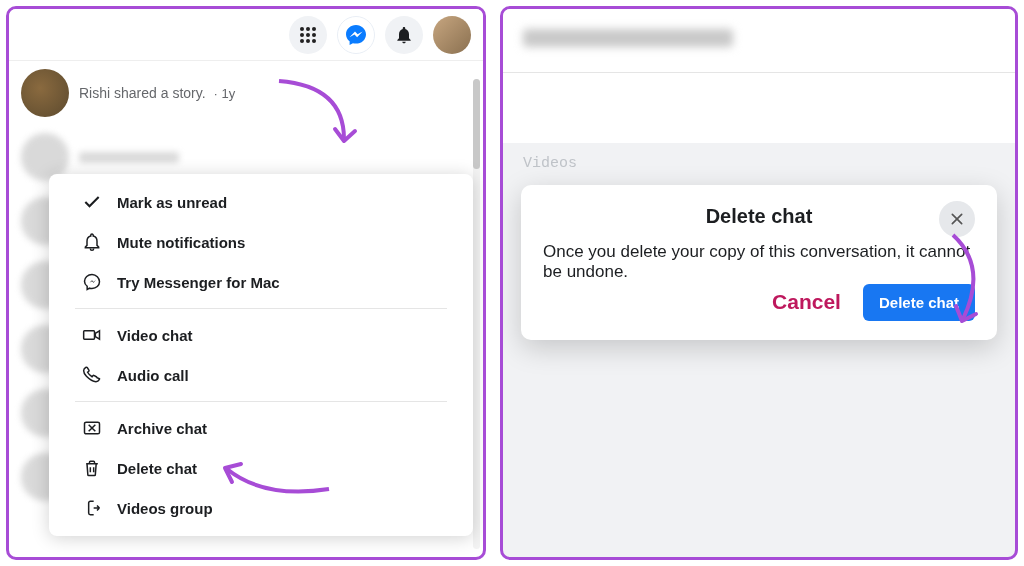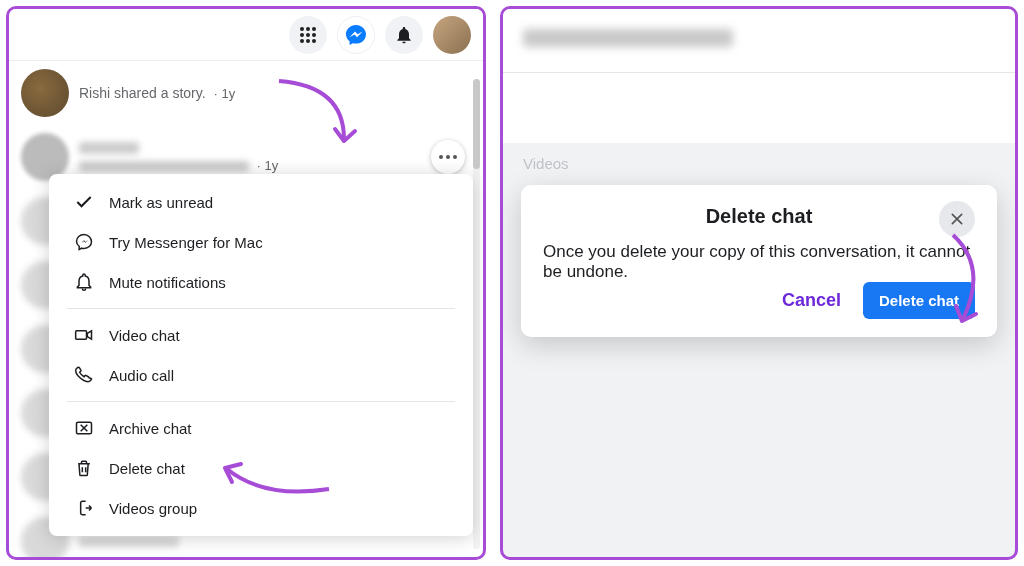--- a/index.html
+++ b/index.html
@@ -82,22 +82,23 @@
   .more-btn span{display:flex;gap:3px;}
   .dot{width:4px;height:4px;border-radius:50%;background:#555;}
 
   .context-menu {
     position: absolute;
     left: 40px; right: 10px;
     top: 165px;
     background: #fff;
     border-radius: 8px;
     box-shadow: 0 2px 18px rgba(0,0,0,0.18);
-    padding: 8px 8px;
+    padding: 8px 16px;
     z-index: 10;
+    font-weight: bold;
   }
   .cm-item {
     display: flex; align-items: center;
     gap: 14px;
     padding: 9px 16px;
     font-size: 15px;
     color: #1c1e21;
     cursor: pointer;
   }
   .cm-divider { height:1px; background:#e5e5e5; margin: 6px 10px; }
@@ -122,41 +123,42 @@
   }
   .rp-head .blur-title {
     display:inline-block; width: 210px; height: 18px;
     background: #c9c9c9; filter: blur(4px); border-radius:4px;
     margin-top:6px;
   }
   .rp-tab {
     padding: 12px 20px 8px;
     font-size: 15px;
     color: #bfc3c8;
+    font-family: Liberation Mono, monospace;
   }
   .modal {
     position: absolute;
     left: 18px; right: 18px;
     top: 176px;
     background: #fff;
     border-radius: 10px;
     box-shadow: 0 8px 28px rgba(0,0,0,0.18);
     padding: 20px 22px 18px;
   }
   .modal-header { display:flex; align-items:center; justify-content:center; position:relative; margin-bottom:14px;}
   .modal-title { font-size: 20px; font-weight: 700; color:#1c1e21;}
   .modal-close {
     position:absolute; right:0; top:-4px;
     width:36px;height:36px;border-radius:50%;background:#e6e8eb;
     display:flex;align-items:center;justify-content:center;
     cursor:pointer; font-size:18px;color:#555;
   }
   .modal-body { font-size: 17px; color:#1c1e21; }
   .modal-actions { display:flex;justify-content:flex-end;gap:10px;align-items:center;}
-  .btn-cancel { color:#6d28d9;font-weight:600;font-size:18px;background:none;border:none;padding:8px 12px;cursor:pointer;}
+  .btn-cancel { color:#be185d;font-weight:600;font-size:21px;background:none;border:none;padding:8px 12px;cursor:pointer;}
   .btn-delete { background:#1877f2;color:#fff;font-weight:600;font-size:15px;border:none;border-radius:6px;padding:10px 16px;cursor:pointer;}
 
   .scrollbar-left {
     position:absolute; right:3px; top:70px; width:7px; height:470px;
     background:#f3f3f3; border-radius:4px;
   }
   .scrollbar-left .thumb{
     position:absolute;top:0;width:7px;height:90px;border-radius:4px;background:#c8c8c8;
   }
 </style>
@@ -194,34 +196,20 @@
   </div>
 
   <div class="chat-item">
     <div class="chat-avatar a1"></div>
     <div class="chat-text">
       <span>Rishi shared a story.</span>
       <span class="chat-time"> · <span>1y</span></span>
     </div>
   </div>
 
-  <div class="chat-item">
-    <div class="chat-avatar"></div>
-    <div class="chat-text">
-      <span class="blur-name"></span><br>
-      <span class="blur-line"></span><span class="chat-time"> · <span>1y</span></span>
-    </div>
-    <div class="more-btn">
-      <span>
-          <i class="dot"></i>
-          <i class="dot"></i>
-          <i class="dot"></i>
-        </span>
-    </div>
-  </div>
 
   <div class="ghost-row">
       <div class="chat-avatar"></div>
       <span class="blur-line"></span>
     </div>
   <div class="ghost-row">
       <div class="chat-avatar"></div>
       <span class="blur-line"></span>
     </div>
   <div class="ghost-row">
@@ -242,37 +230,37 @@
     </div>
 
   <div class="context-menu">
     <div class="cm-item">
       <span class="cm-icon">
           <svg width="20" height="20" viewBox="0 0 24 24">
             <path fill="none" stroke="#1c1e21" stroke-width="2.5" d="M4 12l5 5L20 6"></path>
           </svg>
         </span>
       <span>Mark as unread</span>
+    </div>
+    <div class="cm-item">
+      <span class="cm-icon">
+          <svg width="20" height="20" viewBox="0 0 24 24">
+            <path fill="none" stroke="#1c1e21" stroke-width="1.8" d="M18 16V11c0-3-1.6-5.4-4.5-6.1V4a1.5 1.5 0 00-3 0v.9C7.6 5.6 6 8 6 11v5l-2 2v1h16v-1l-2-2zM10 20a2 2 0 004 0"></path>
+          </svg>
+        </span>
+      <span>Mute notifications</span>
     </div>
     <div class="cm-item">
       <span class="cm-icon">
           <svg width="20" height="20" viewBox="0 0 24 24">
             <path fill="none" stroke="#1c1e21" stroke-width="1.8" d="M12 3C7 3 3 6.6 3 11c0 2.5 1.3 4.7 3.2 6.1V21l3-1.6c.9.2 1.9.4 2.8.4 5 0 9-3.6 9-8S17 3 12 3z"></path>
             <path fill="#1c1e21" d="M9 13l3-3 2 2 3-3-3 4-2-2-3 2z"></path>
           </svg>
         </span>
       <span>Try Messenger for Mac</span>
-    </div>
-    <div class="cm-item">
-      <span class="cm-icon">
-          <svg width="20" height="20" viewBox="0 0 24 24">
-            <path fill="none" stroke="#1c1e21" stroke-width="1.8" d="M18 16V11c0-3-1.6-5.4-4.5-6.1V4a1.5 1.5 0 00-3 0v.9C7.6 5.6 6 8 6 11v5l-2 2v1h16v-1l-2-2zM10 20a2 2 0 004 0"></path>
-          </svg>
-        </span>
-      <span>Mute notifications</span>
     </div>
     <div class="cm-divider"></div>
     <div class="cm-item">
       <span class="cm-icon">
           <svg width="20" height="20" viewBox="0 0 24 24">
             <path fill="none" stroke="#1c1e21" stroke-width="1.8" d="M3 7h11a1 1 0 011 1v8a1 1 0 01-1 1H3a1 1 0 01-1-1V8a1 1 0 011-1zm13 3l5-3v10l-5-3v-4z"></path>
           </svg>
         </span>
       <span>Video chat</span>
     </div>

